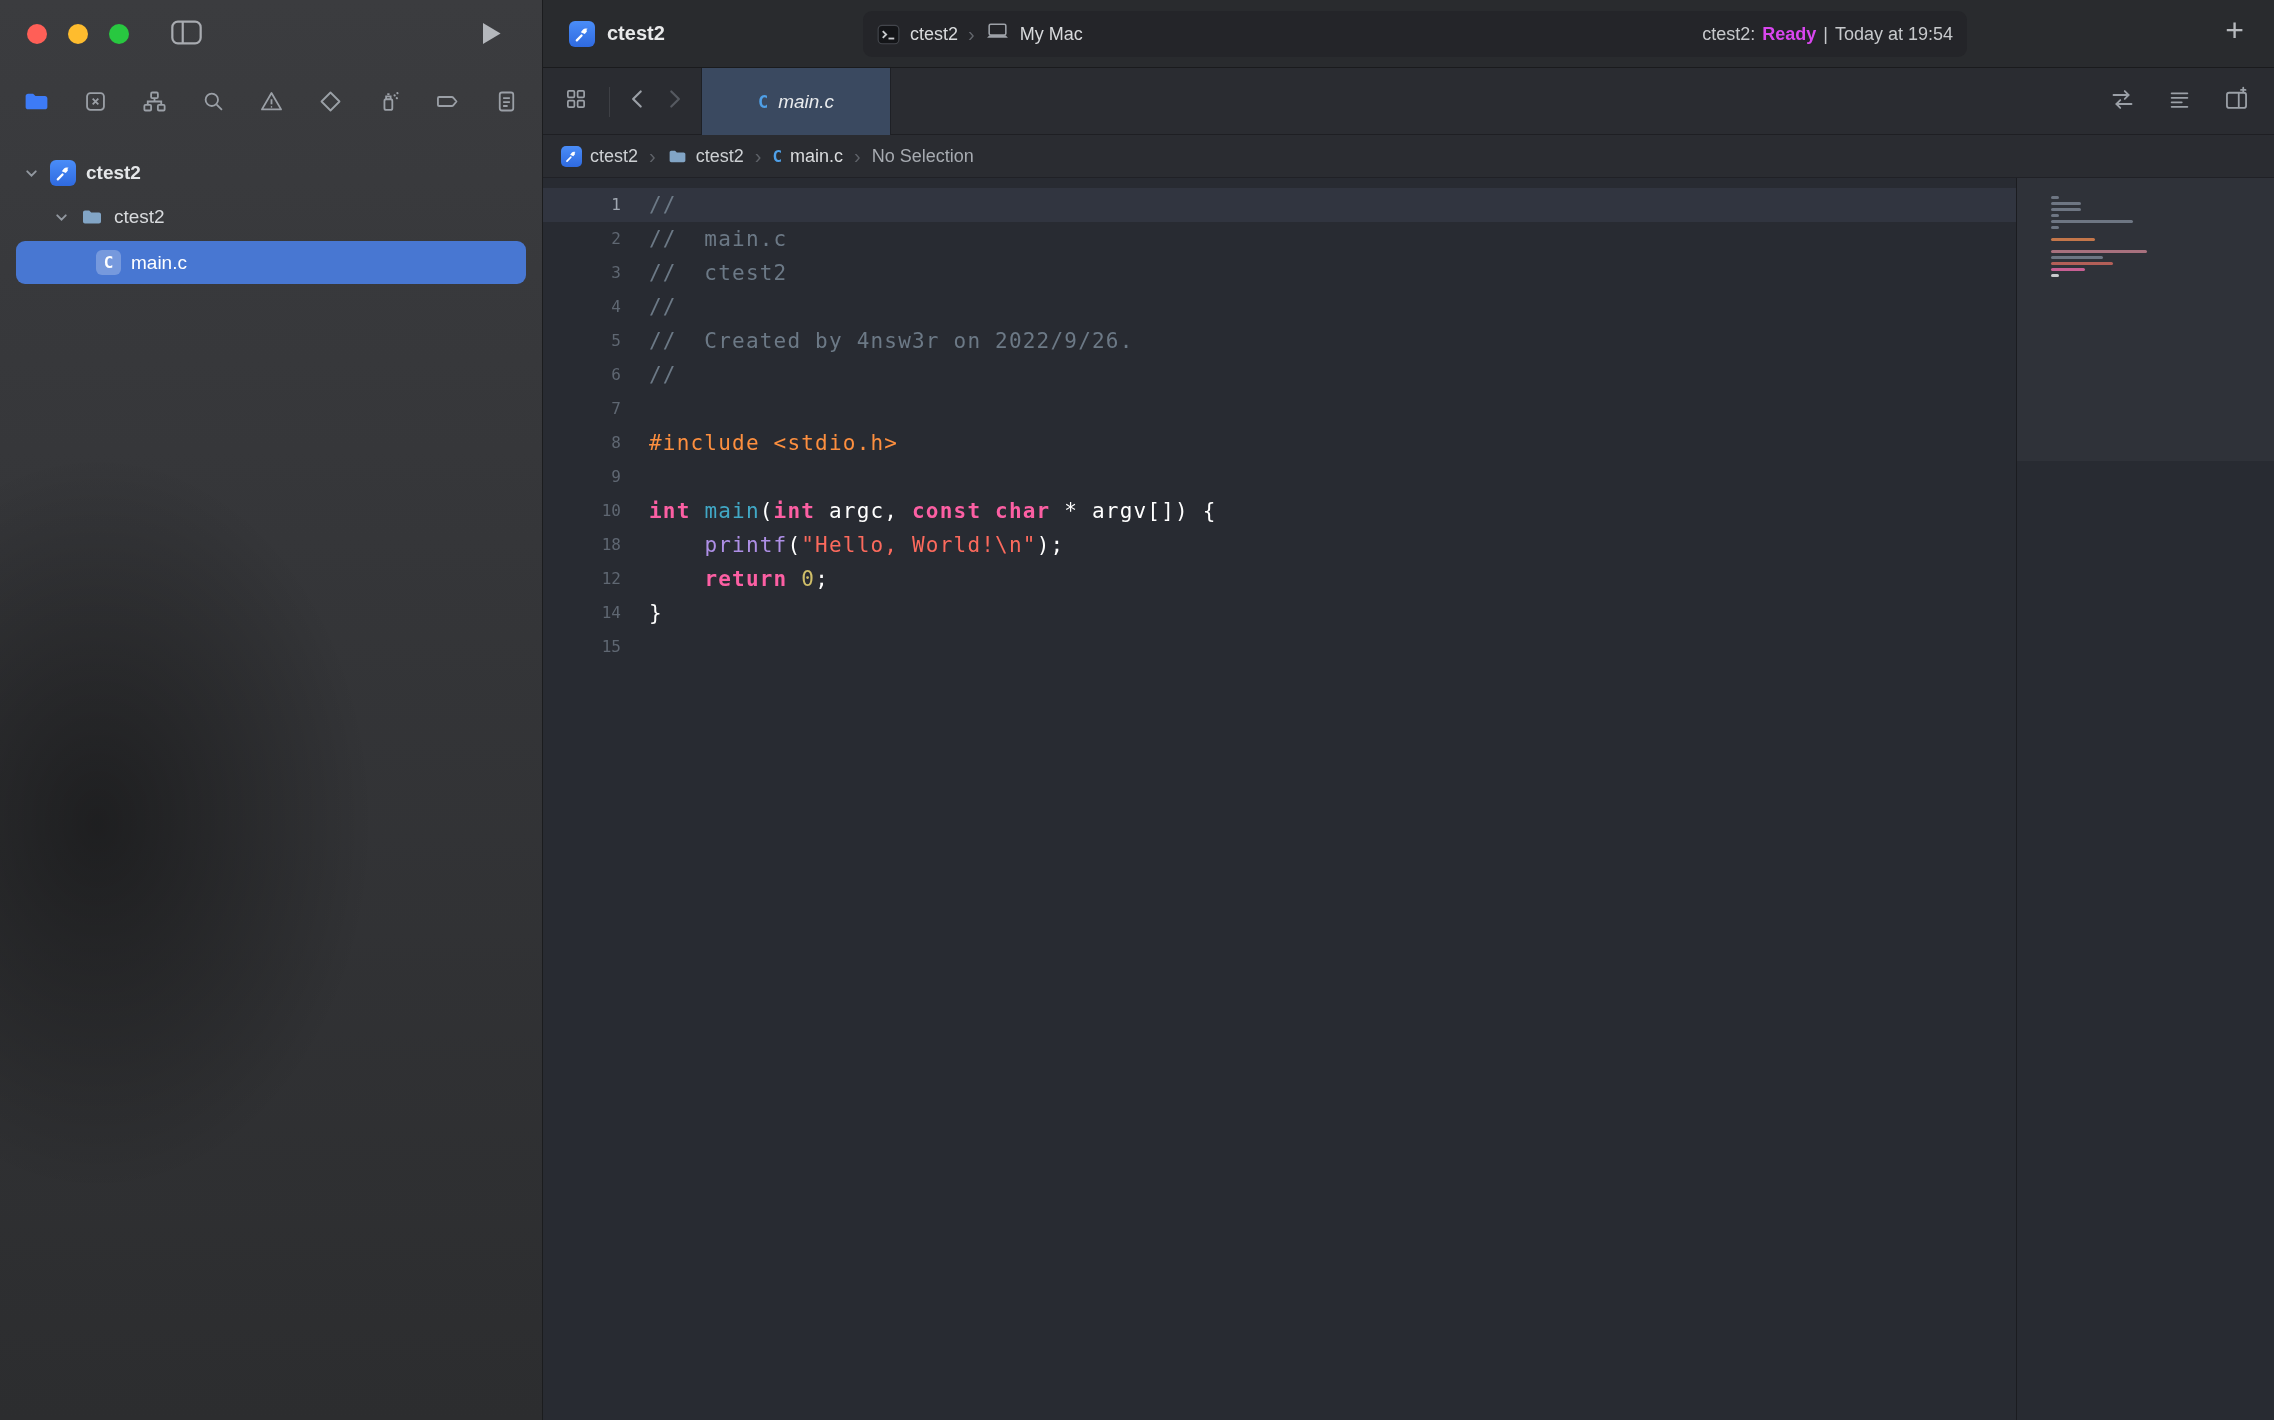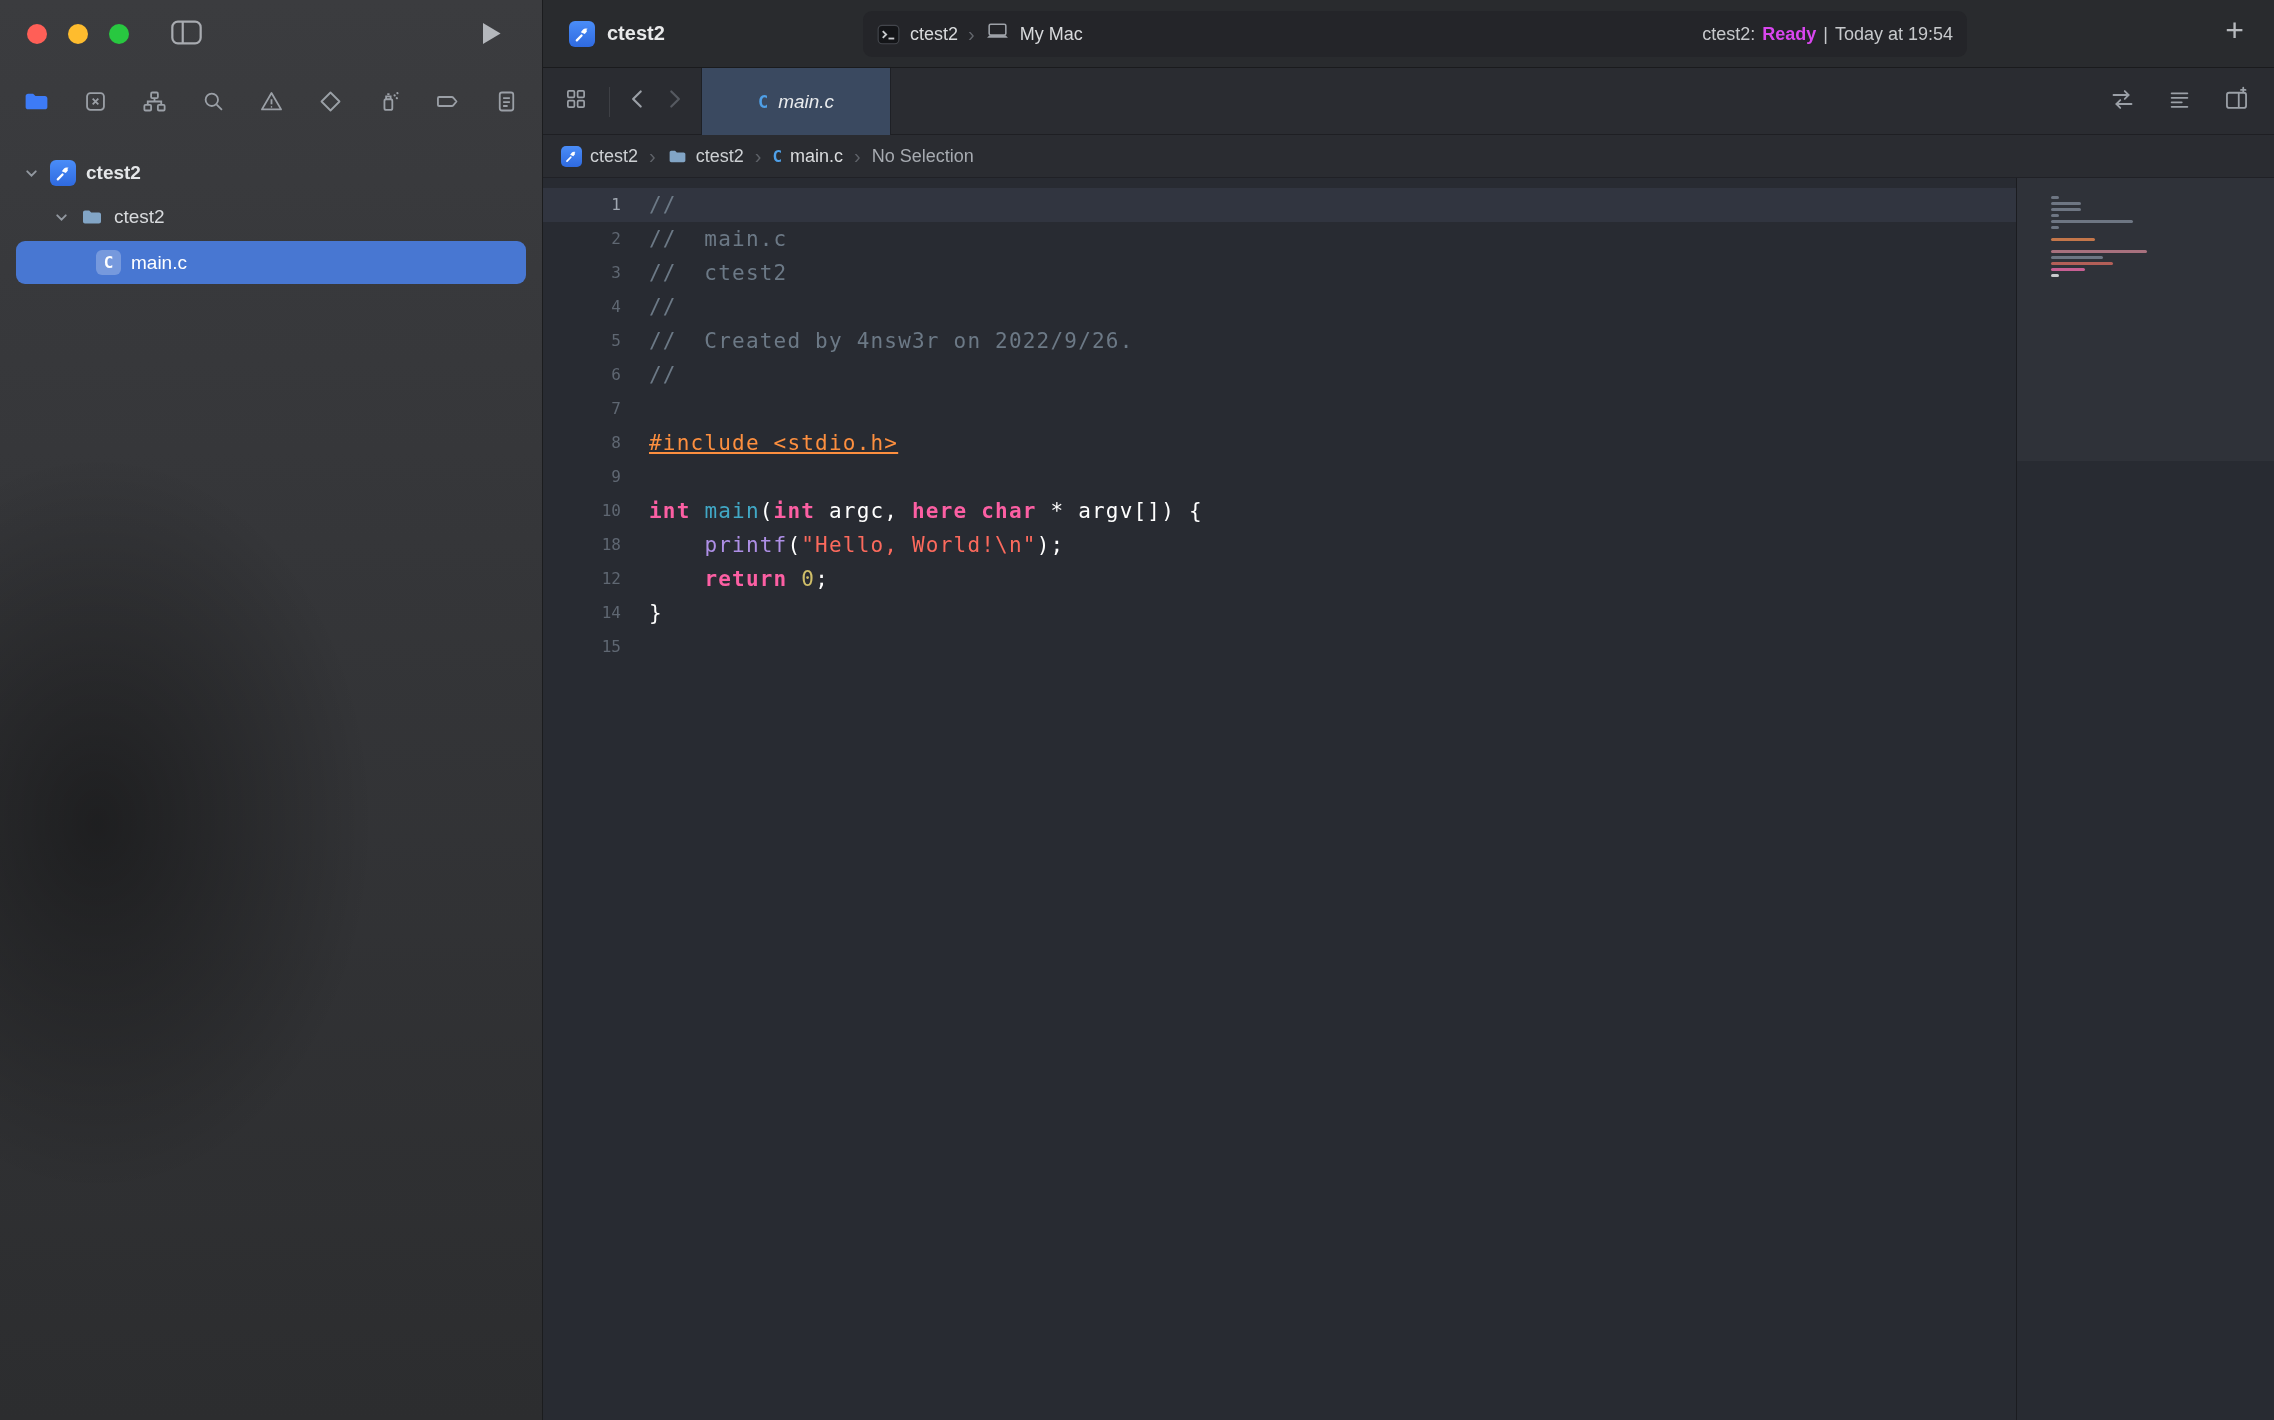--- a/index.html
+++ b/index.html
@@ -80,21 +80,21 @@
   .editor-wrap { display:flex; height:1242px; }
   .code-area { flex:1; background:var(--editor_bg); padding-top:10px; overflow:hidden; }
   .code-line { display:flex; height:34px; line-height:34px;
                font-family:"DejaVu Sans Mono",monospace; font-size:21px; letter-spacing:1.2px; }
   .code-line.current { background:#313540; }
   .gutter { flex:0 0 78px; width:78px; text-align:right; color:#5F6772;
             font-size:16px; letter-spacing:0; }
   .code-line.current .gutter { color:#A0A7B1; }
   .code-text { white-space:pre; margin-left:28px; }
   .tok-c { color:var(--comment); }
-  .tok-p { color:var(--preprocessor);text-decoration:underline; }
+  .tok-p { color:var(--preprocessor); }
   .tok-k { color:var(--keyword); font-weight:bold; }
   .tok-w { color:var(--plain); }
   .tok-f { color:var(--function_decl); }
   .tok-x { color:var(--function_call); }
   .tok-s { color:var(--string); }
   .tok-num { color:var(--number); }
 
   .minimap { width:258px; position:relative; border-left:1px solid #1B1C20; background:var(--editor_bg); }
   .minimap-viewport { position:absolute; left:0; top:0; right:0; height:283px; background:rgba(255,255,255,0.035); }
   .minimap-bars { position:absolute; left:34px; top:18px; }
@@ -375,21 +375,21 @@
             <div class="code-line">
               <span class="gutter">8</span>
               <span class="code-text"><span class="tok-p">#include &lt;stdio.h&gt;</span></span>
             </div>
             <div class="code-line">
               <span class="gutter">9</span>
               <span class="code-text"></span>
             </div>
             <div class="code-line">
               <span class="gutter">10</span>
-              <span class="code-text"><span class="tok-k">int</span><span class="tok-w"> </span><span class="tok-f">main</span><span class="tok-w">(</span><span class="tok-k">int</span><span class="tok-w"> argc, </span><span class="tok-k">here</span><span class="tok-w"> </span><span class="tok-k">char</span><span class="tok-w"> * argv[]) {</span></span>
+              <span class="code-text"><span class="tok-k">int</span><span class="tok-w"> </span><span class="tok-f">main</span><span class="tok-w">(</span><span class="tok-k">int</span><span class="tok-w"> argc, </span><span class="tok-k">const</span><span class="tok-w"> </span><span class="tok-k">char</span><span class="tok-w"> * argv[]) {</span></span>
             </div>
             <div class="code-line">
               <span class="gutter">18</span>
               <span class="code-text"><span class="tok-w">    </span><span class="tok-x">printf</span><span class="tok-w">(</span><span class="tok-s">"Hello, World!\n"</span><span class="tok-w">);</span></span>
             </div>
             <div class="code-line">
               <span class="gutter">12</span>
               <span class="code-text"><span class="tok-w">    </span><span class="tok-k">return</span><span class="tok-w"> </span><span class="tok-num">0</span><span class="tok-w">;</span></span>
             </div>
             <div class="code-line">

